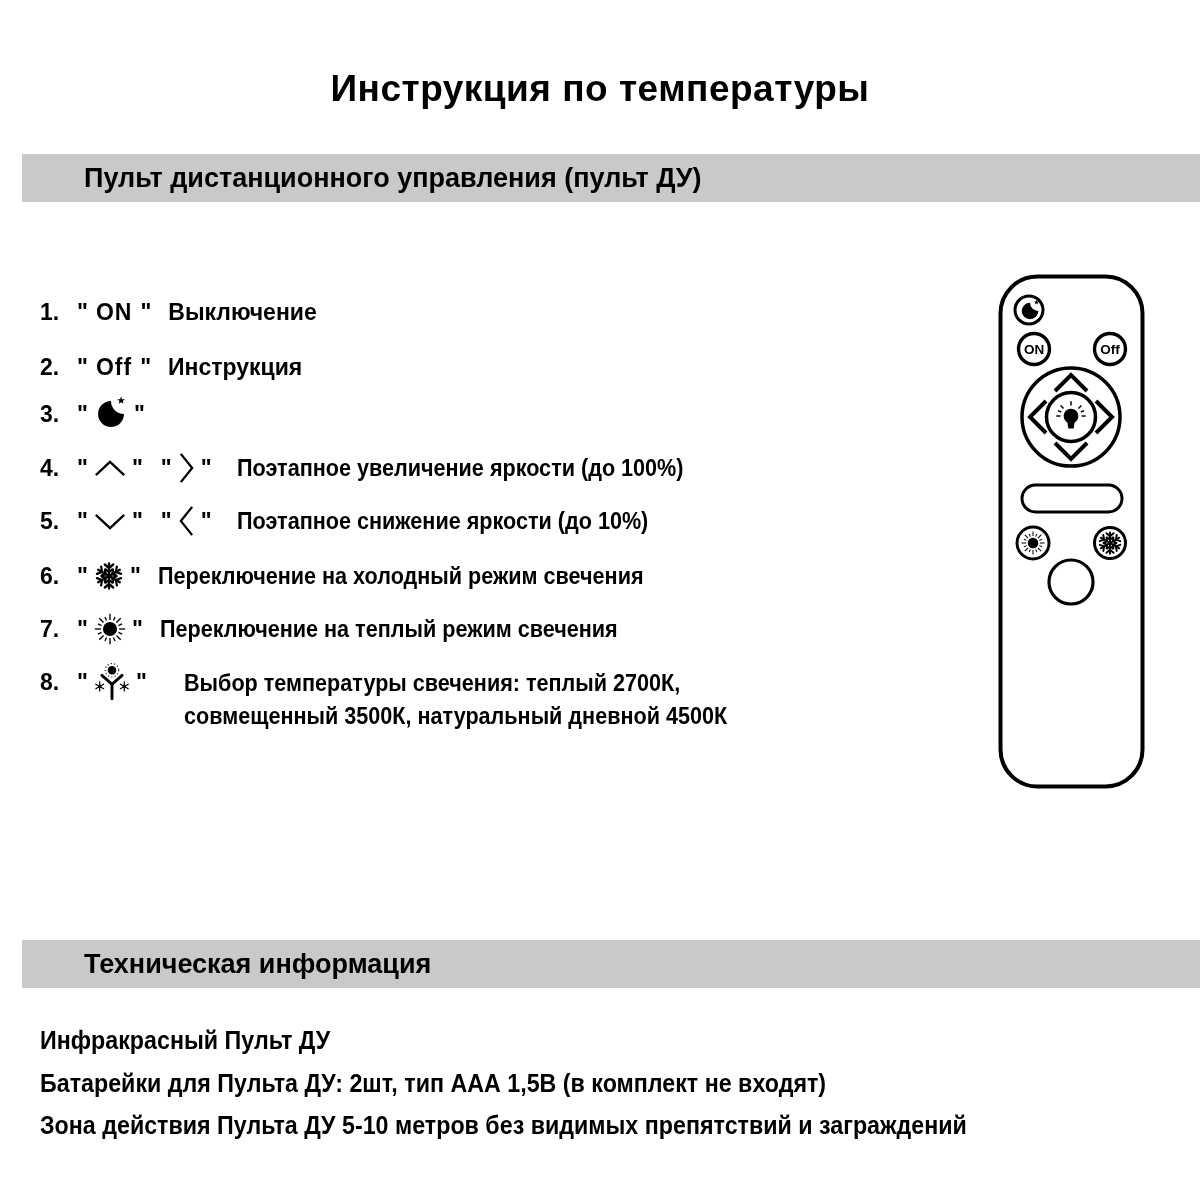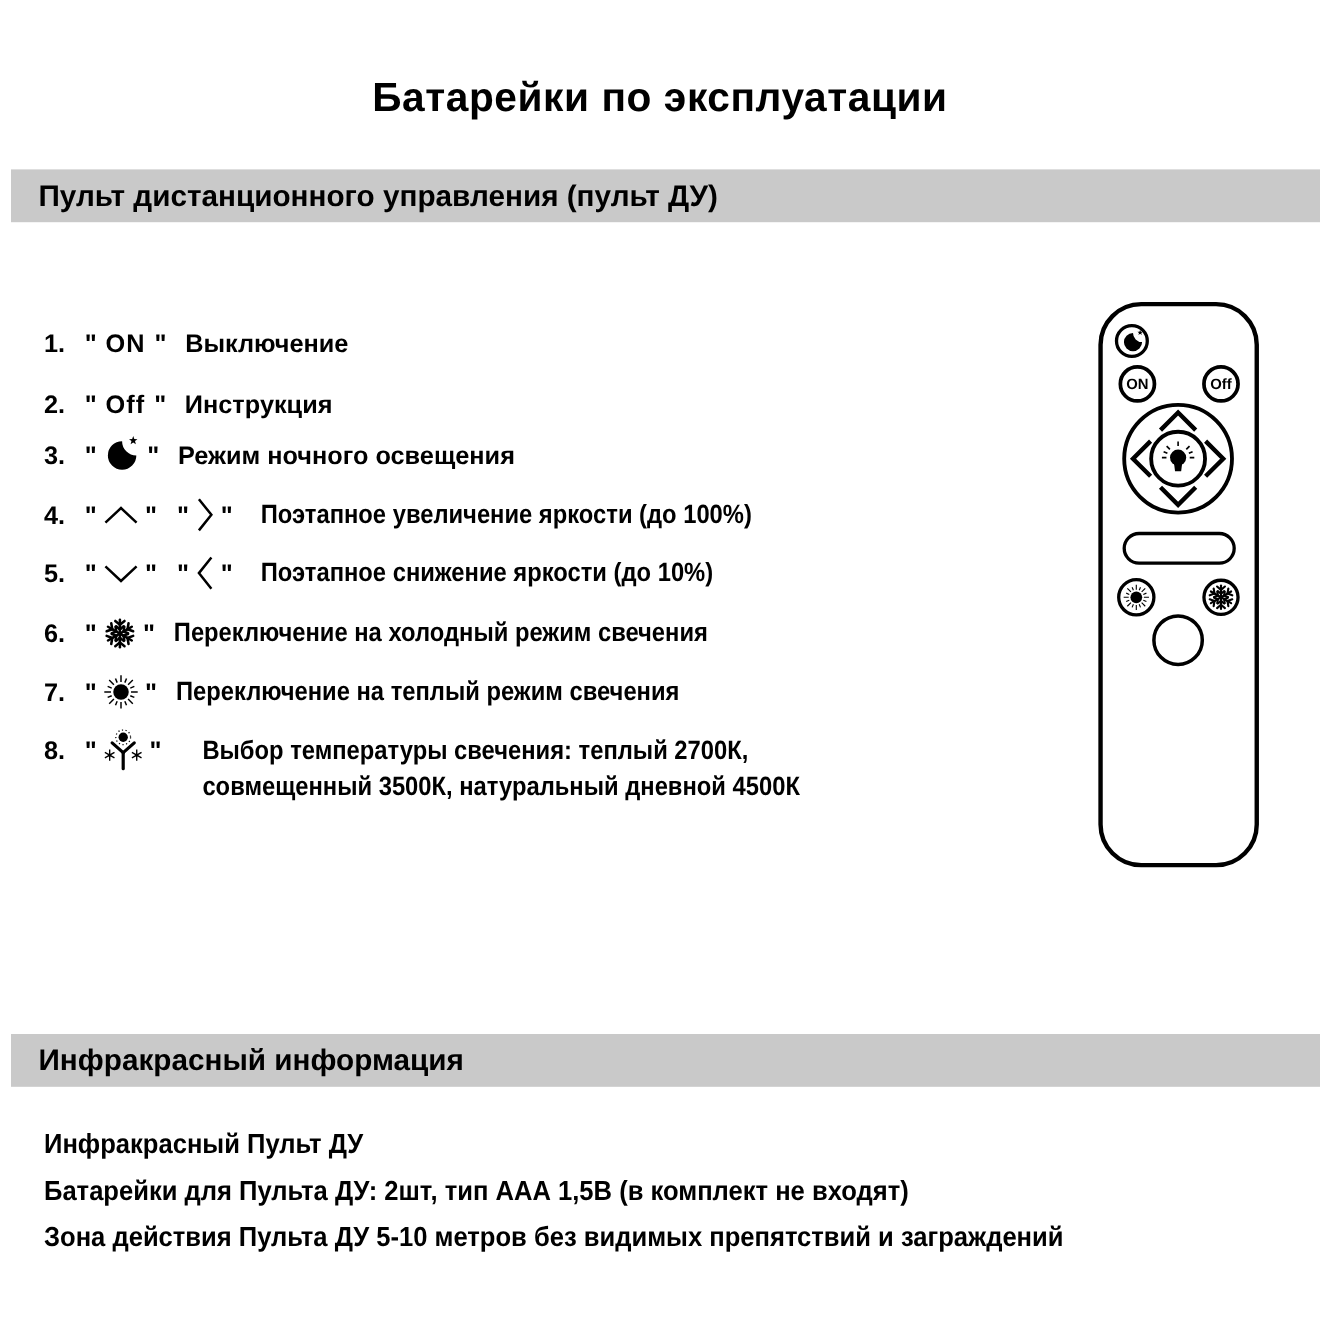--- a/index.html
+++ b/index.html
@@ -6,21 +6,21 @@
   body{
     width:1200px;height:1200px;position:relative;background:#ffffff;
     font-family:"Liberation Sans","DejaVu Sans",sans-serif;color:#000;
     overflow:hidden;
   }
   .page-title{
     position:absolute;top:68px;left:0;right:0;text-align:center;
     font-size:37px;font-weight:bold;letter-spacing:.5px;
   }
   .section-bar{
-    position:absolute;left:10px;right:0;height:48px;background:#c9c9c9;
+    position:absolute;left:22px;right:0;height:48px;background:#c9c9c9;padding-left:37px;
   }
   .section-bar .bar-label{
     display:block;line-height:48px;padding-left:25px;
     font-size:27px;font-weight:bold;
   }
   .bar-remote{top:154px;}
   .bar-tech{top:940px;}
   .row{
     position:absolute;left:40px;height:40px;display:flex;align-items:center;
     font-weight:bold;font-size:23px;white-space:nowrap;
@@ -121,21 +121,21 @@
         <line x1="-8.1" y1="-8.1" x2="-11.3" y2="-11.3"></line>
         <line x1="11.5" y1="0" x2="16" y2="0"></line>
         <line x1="-11.5" y1="0" x2="-16" y2="0"></line>
         <line x1="10.6" y1="-4.4" x2="14.3" y2="-5.9"></line>
         <line x1="-10.6" y1="-4.4" x2="-14.3" y2="-5.9"></line>
       </g>
     </g>
   </defs>
 </svg>
 
-<div class="page-title">Батарейки по эксплуатации</div>
+<div class="page-title">Инструкция по температуры</div>
 
 <div class="section-bar bar-remote">
   <span class="bar-label">Пульт дистанционного управления (пульт ДУ)</span>
 </div>
 
 <div class="row" style="top:292px">
   <span class="num">1.</span>
   <span class="q">"</span>
   <span class="lbl">ON</span>
   <span class="q">"</span>
@@ -150,21 +150,20 @@
   <span class="desc">Инструкция</span>
 </div>
 
 <div class="row" style="top:394px">
   <span class="num">3.</span>
   <span class="q">"</span>
   <svg class="icn" viewBox="-16 -16 32 32" width="36" height="36" xmlns="http://www.w3.org/2000/svg" xmlns:xlink="http://www.w3.org/1999/xlink">
       <use href="#g-moon" xlink:href="#g-moon"></use>
     </svg>
   <span class="q">"</span>
-  <span class="desc">Режим ночного освещения</span>
 </div>
 
 <div class="row" style="top:448px">
   <span class="num">4.</span>
   <span class="grp">
     <span class="q">"</span>
     <svg class="icn" viewBox="0 0 36 22" width="34" height="21" xmlns="http://www.w3.org/2000/svg">
         <polyline points="3,18 18,4 33,18" fill="none" stroke="#000" stroke-width="2.4"></polyline>
       </svg>
     <span class="q">"</span>
@@ -286,18 +285,18 @@
     <circle cx="112" cy="269" r="15.5" fill="#fff" stroke="#000" stroke-width="3"></circle>
     <g>
       <use href="#g-snow" xlink:href="#g-snow" transform="translate(112,269) scale(0.85)"></use>
     </g>
   </g>
 
   <circle cx="73" cy="308" r="22" fill="#fff" stroke="#000" stroke-width="3.2"></circle>
 </svg>
 
 <div class="section-bar bar-tech">
-  <span class="bar-label">Инфракрасный информация</span>
+  <span class="bar-label">Техническая информация</span>
 </div>
 
 <div class="tech-line" style="top:1026px">Инфракрасный Пульт ДУ</div>
 <div class="tech-line" style="top:1069px">Батарейки для Пульта ДУ: 2шт, тип ААА 1,5В (в комплект не входят)</div>
 <div class="tech-line" style="top:1111px">Зона действия Пульта ДУ 5-10 метров без видимых препятствий и заграждений</div>
 
 </body></html>

